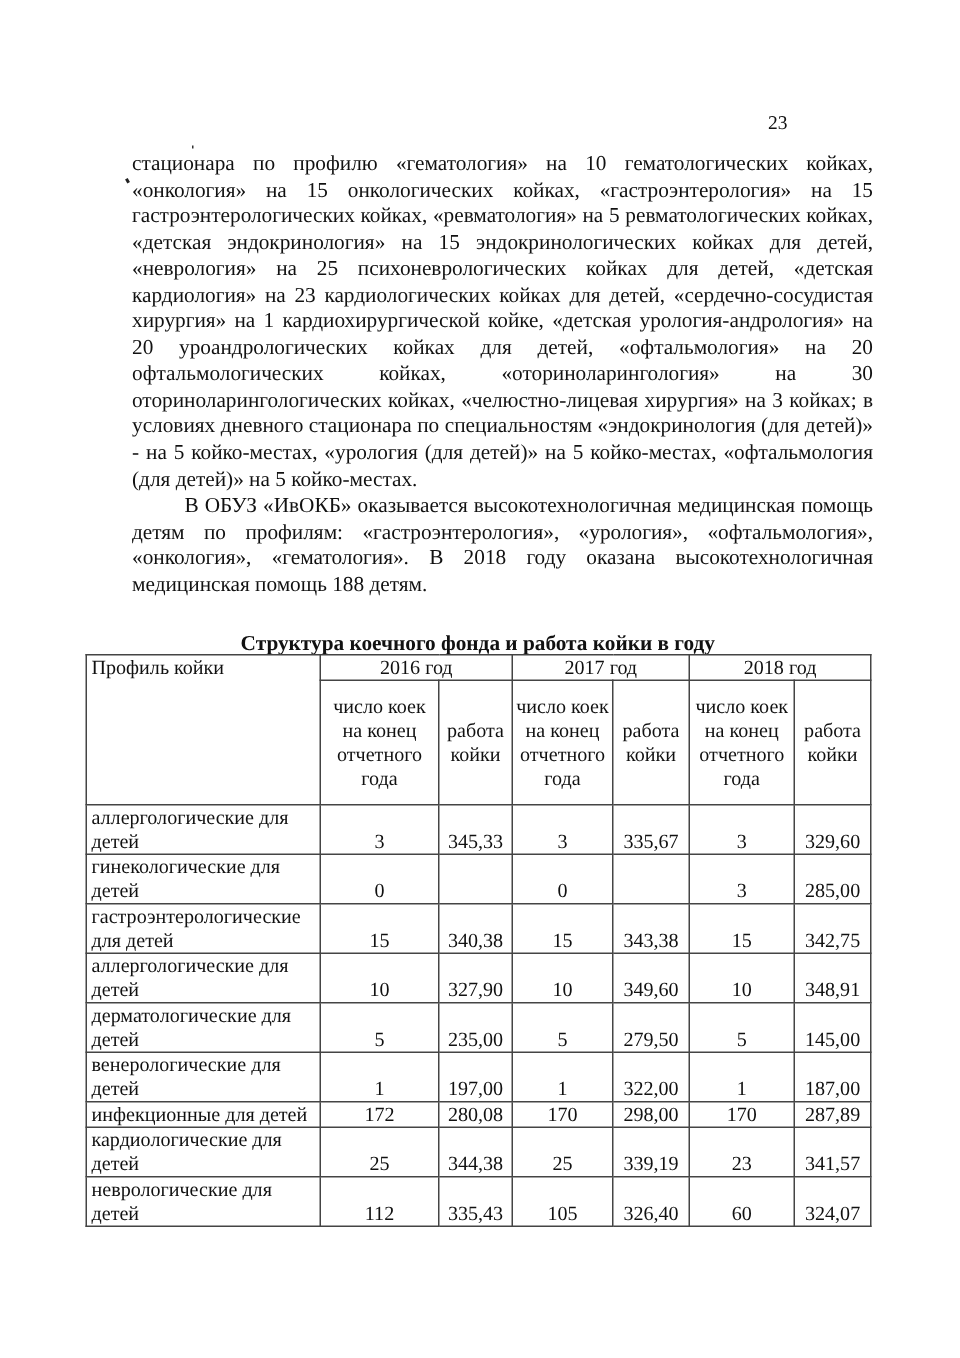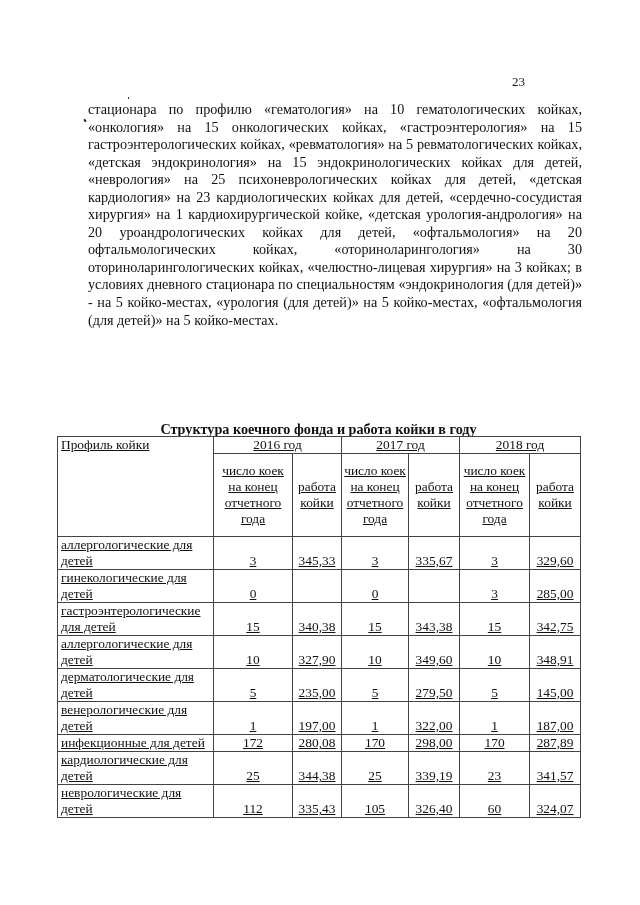--- a/index.html
+++ b/index.html
@@ -21,21 +21,21 @@
   }
   .body-text p { margin: 0; }
   .body-text p.indent { text-indent: 35px; }
   .table-title {
     position: absolute; left: 57px; top: 421px; width: 523px;
     text-align: center; font-weight: bold; font-size: 14.2px;
   }
   table.beds {
     position: absolute; left: 57px; top: 436px; width: 523px;
     border-collapse: collapse; table-layout: fixed;
-    font-size: 13.4px; line-height: 16.2px; text-decoration: underline;
+    font-size: 13.4px; line-height: 16.2px;
   }
   table.beds td, table.beds th {
     border: 1px solid #444; padding: 0 2px; font-weight: normal;
     vertical-align: bottom;
   }
   table.beds th { vertical-align: middle; text-align: center; }
   table.beds th.profile { text-align: left; vertical-align: top; padding-left: 3px; }
   table.beds th.year { height: 16px; text-align: center; }
   table.beds th.sub { height: 82px; line-height: 16.2px; }
   table.beds td.name { text-align: left; padding-left: 3px; line-height: 16px; }
@@ -46,20 +46,21 @@
 </style>
 </head>
 <body>
 
 <div class="page-num">23</div>
 <div class="mark-dot"></div>
 <div class="mark-tick"></div>
 
 <div class="body-text">
   <p>стационара по профилю «гематология» на 10 гематологических койках, «онкология» на 15 онкологических койках, «гастроэнтерология» на 15 гастроэнтерологических койках, «ревматология» на 5 ревматологических койках, «детская эндокринология» на 15 эндокринологических койках для детей, «неврология» на 25 психоневрологических койках для детей, «детская кардиология» на 23 кардиологических койках для детей, «сердечно-сосудистая хирургия» на 1 кардиохирургической койке, «детская урология-андрология» на 20 уроандрологических койках для детей, «офтальмология» на 20 офтальмологических койках, «оториноларингология» на 30 оториноларингологических койках, «челюстно-лицевая хирургия» на 3 койках; в условиях дневного стационара по специальностям «эндокринология (для детей)» - на 5 койко-местах, «урология (для детей)» на 5 койко-местах, «офтальмология (для детей)» на 5 койко-местах.</p>
+  <p class="indent">В ОБУЗ «ИвОКБ» оказывается высокотехнологичная медицинская помощь детям по профилям: «гастроэнтерология», «урология», «офтальмология», «онкология», «гематология». В 2018 году оказана высокотехнологичная медицинская помощь 188 детям.</p>
 </div>
 
 <div class="table-title">Структура коечного фонда и работа койки в году</div>
 
 <table class="beds">
   <colgroup>
     <col style="width:156px">
     <col style="width:79px">
     <col style="width:49px">
     <col style="width:67px">

